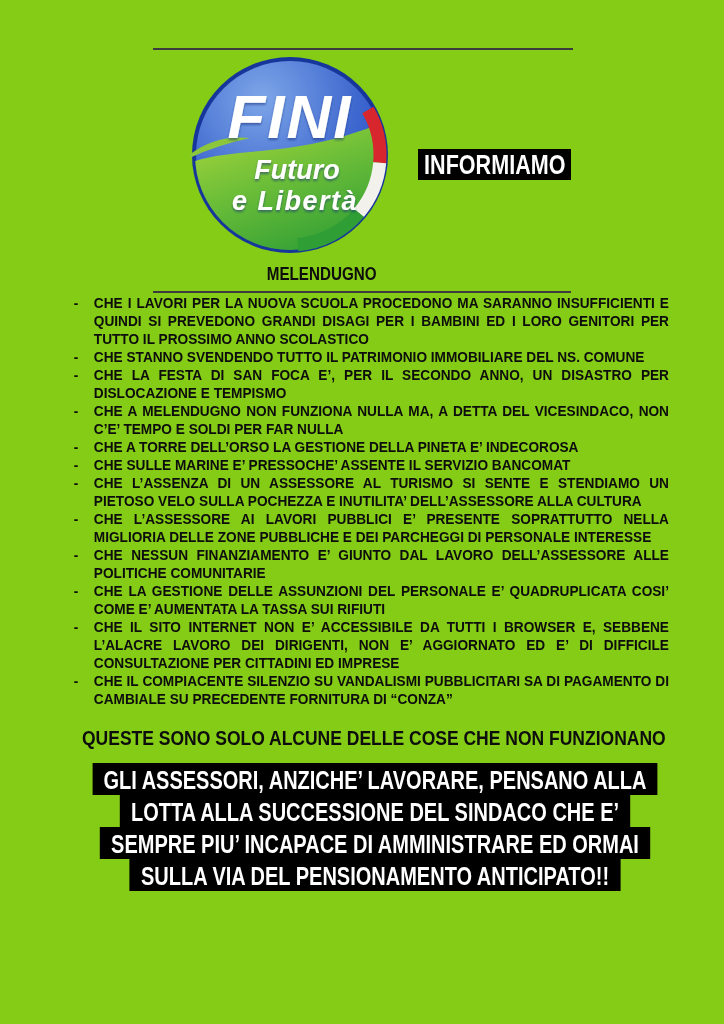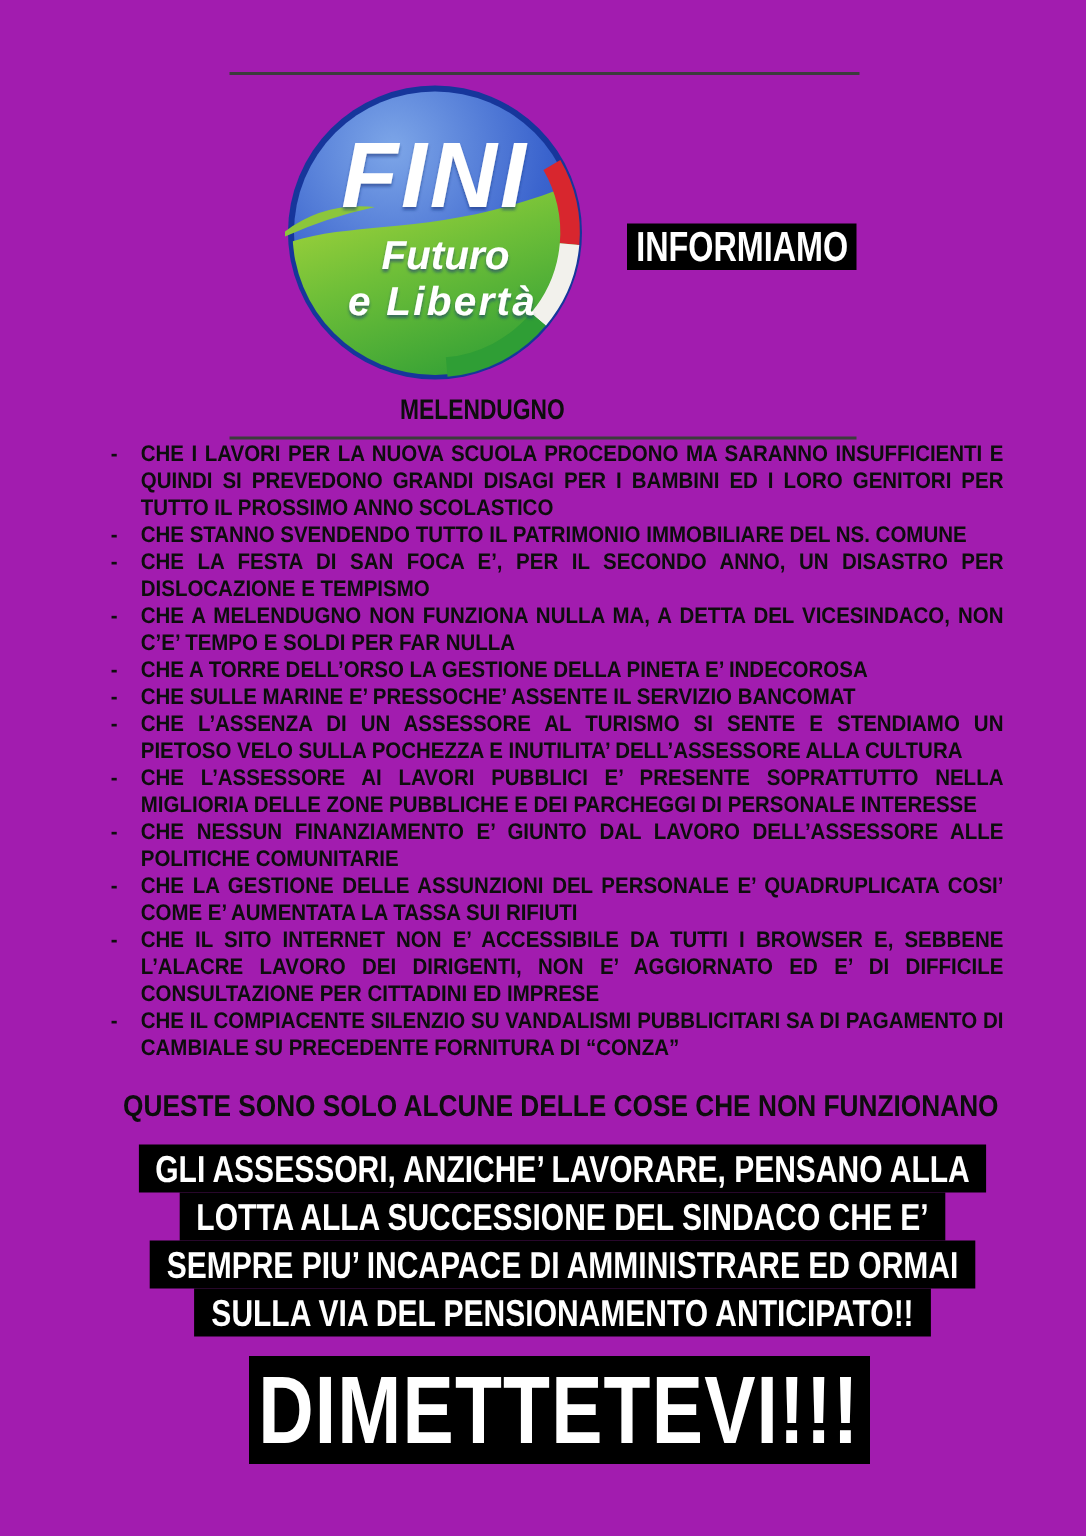--- a/index.html
+++ b/index.html
@@ -1,18 +1,18 @@
 <!DOCTYPE html>
 <html><head>
 <meta charset="utf-8">
 <style>
   html,body { margin:0; padding:0; background:#e8e8e8; }
   .page {
     position:relative; width:724px; height:1024px; margin:0 auto;
-    background:#a21caf; overflow:hidden;
+    background:#84cc16; overflow:hidden;
     font-family:"Liberation Sans", sans-serif; color:#0d0d0d;
   }
   .rule { position:absolute; border-top:2px solid #3c3c3c; height:0; }
   .rule-top { left:153px; top:48px; width:420px; }
   .rule-mid { left:153px; top:291px; width:418px; }
 
   .logo-wrap { position:absolute; left:190px; top:54px; width:200px; height:202px; }
 
   .informiamo {
     position:absolute; left:418px; top:149px; width:153px; height:31px;
@@ -141,17 +141,14 @@
     <span>QUESTE SONO SOLO ALCUNE DELLE COSE CHE NON FUNZIONANO</span>
   </div>
 
   <div class="highlight">
     <div class="hl-row"><span>GLI ASSESSORI, ANZICHE’ LAVORARE, PENSANO ALLA</span></div>
     <div class="hl-row"><span>LOTTA ALLA SUCCESSIONE DEL SINDACO CHE E’</span></div>
     <div class="hl-row"><span>SEMPRE PIU’ INCAPACE DI AMMINISTRARE ED ORMAI</span></div>
     <div class="hl-row"><span>SULLA VIA DEL PENSIONAMENTO ANTICIPATO!!</span></div>
   </div>
 
-  <div class="cta-box">
-    <span>DIMETTETEVI!!!</span>
-  </div>
 
 </div>
 
 </body></html>

